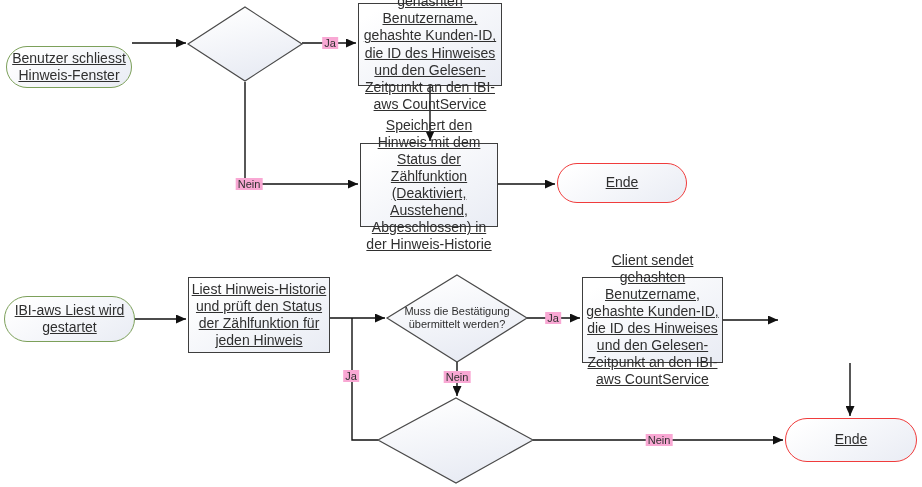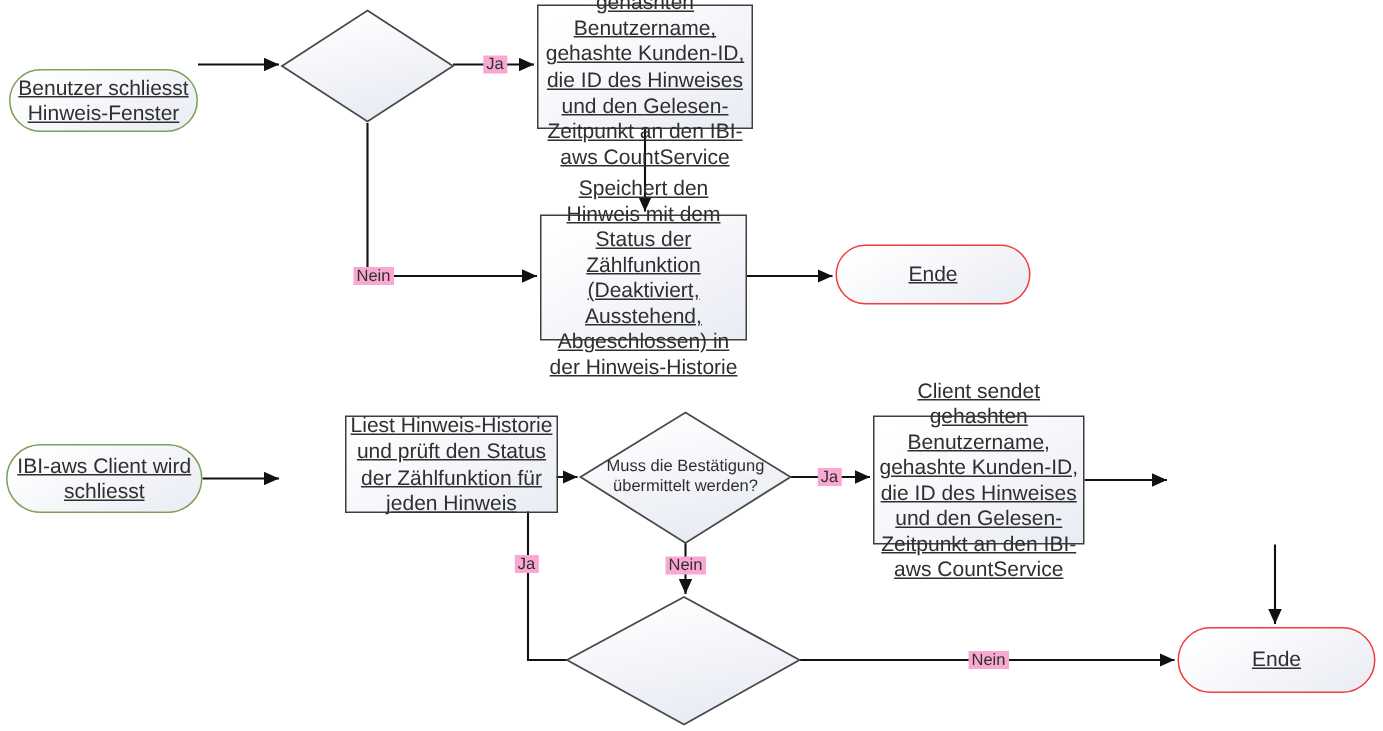--- a/index.html
+++ b/index.html
@@ -97,23 +97,23 @@
 
   <div class="node terminator start" style="left:6px; top:22px; width:126px; height:42px; border-radius:21px;margin-top:24px;">Benutzer schliesst Hinweis-Fenster</div>
 
 
   <div class="node process" style="left:358px; top:3px; width:144px; height:83px;">Client sendet gehashten Benutzername, gehashte Kunden-ID, die ID des Hinweises und den Gelesen-Zeitpunkt an den IBI-aws CountService</div>
 
   <div class="node process" style="left:360px; top:143px; width:138px; height:84px;">Speichert den Hinweis mit dem Status der Zählfunktion (Deaktiviert, Ausstehend, Abgeschlossen) in der Hinweis-Historie</div>
 
   <div class="node terminator end" style="left:557px; top:163px; width:130px; height:40px; border-radius:20px;">Ende</div>
 
-  <div class="node terminator start" style="left:4px; top:296px; width:131px; height:46px; border-radius:23px;">IBI-aws Client wird schliesst</div>
+  <div class="node terminator start" style="left:4px; top:296px; width:131px; height:46px; border-radius:23px;">IBI-aws Liest wird gestartet</div>
 
-  <div class="node process" style="left:188px; top:277px; width:142px; height:65px;margin-left:42px;">Liest Hinweis-Historie und prüft den Status der Zählfunktion für jeden Hinweis</div>
+  <div class="node process" style="left:188px; top:277px; width:142px; height:76px;">Liest Hinweis-Historie und prüft den Status der Zählfunktion für jeden Hinweis</div>
 
   <div class="diamond-label" style="left:392px; top:293px; width:130px; height:50px;">Muss die Bestätigung übermittelt werden?</div>
 
   <div class="node process" style="left:582px; top:277px; width:141px; height:86px;">Client sendet gehashten Benutzername, gehashte Kunden-ID, die ID des Hinweises und den Gelesen-Zeitpunkt an den IBI-aws CountService</div>
 
 
 
   <div class="node terminator end" style="left:785px; top:418px; width:132px; height:44px; border-radius:22px;">Ende</div>
 
   <span class="edge-label" style="left:330px; top:43px;">Ja</span>

